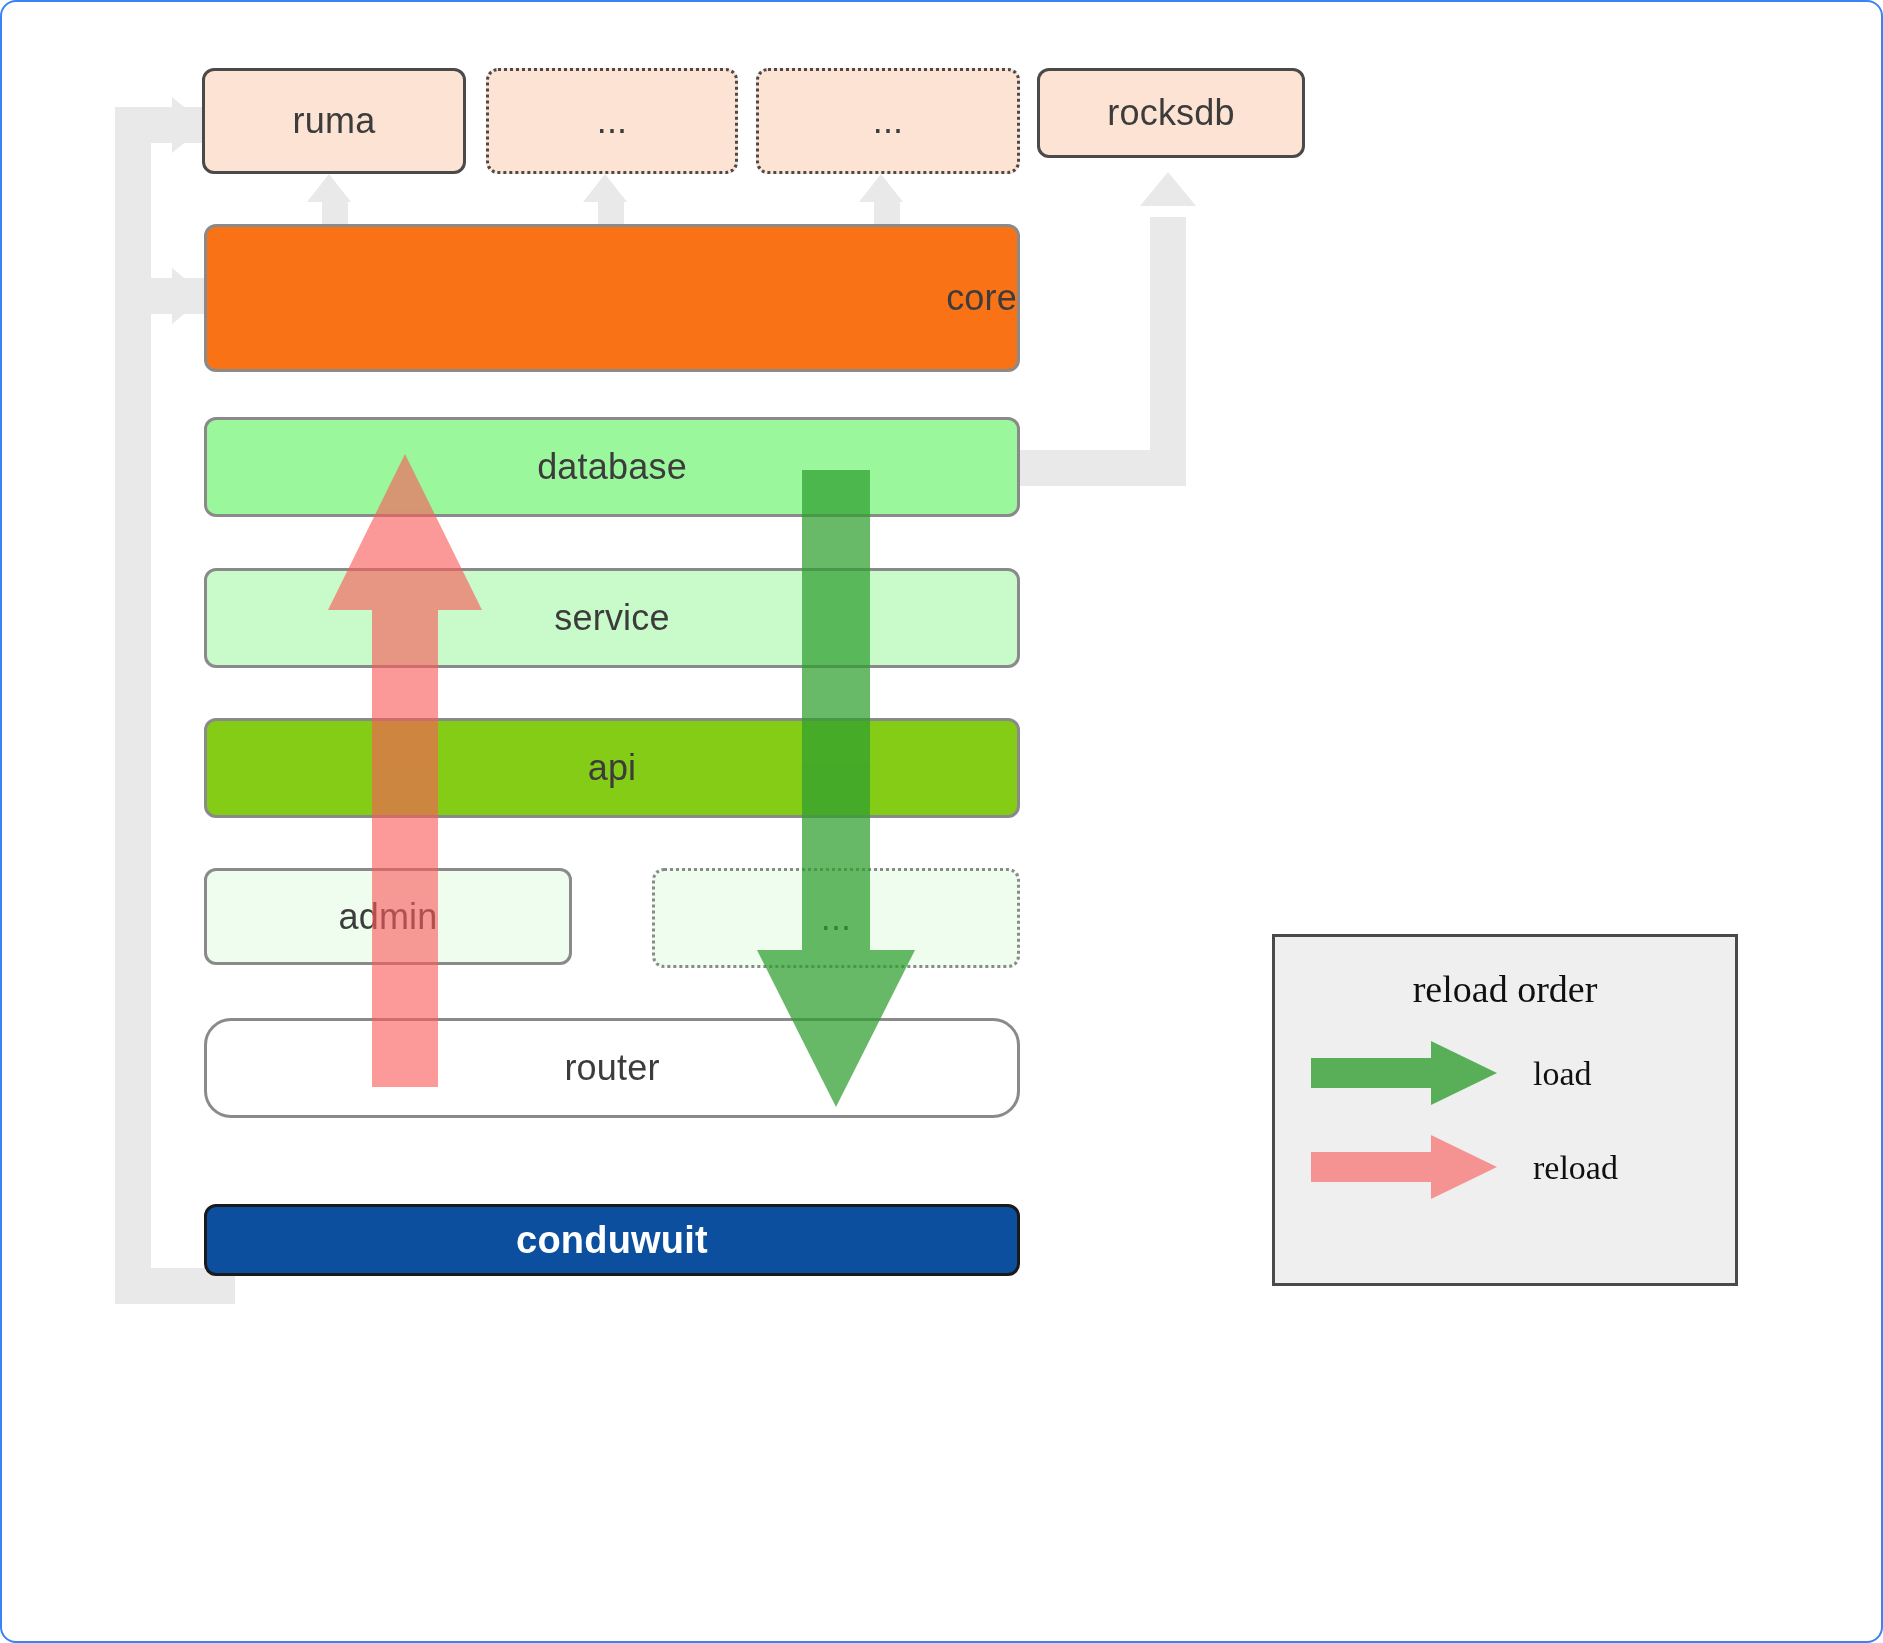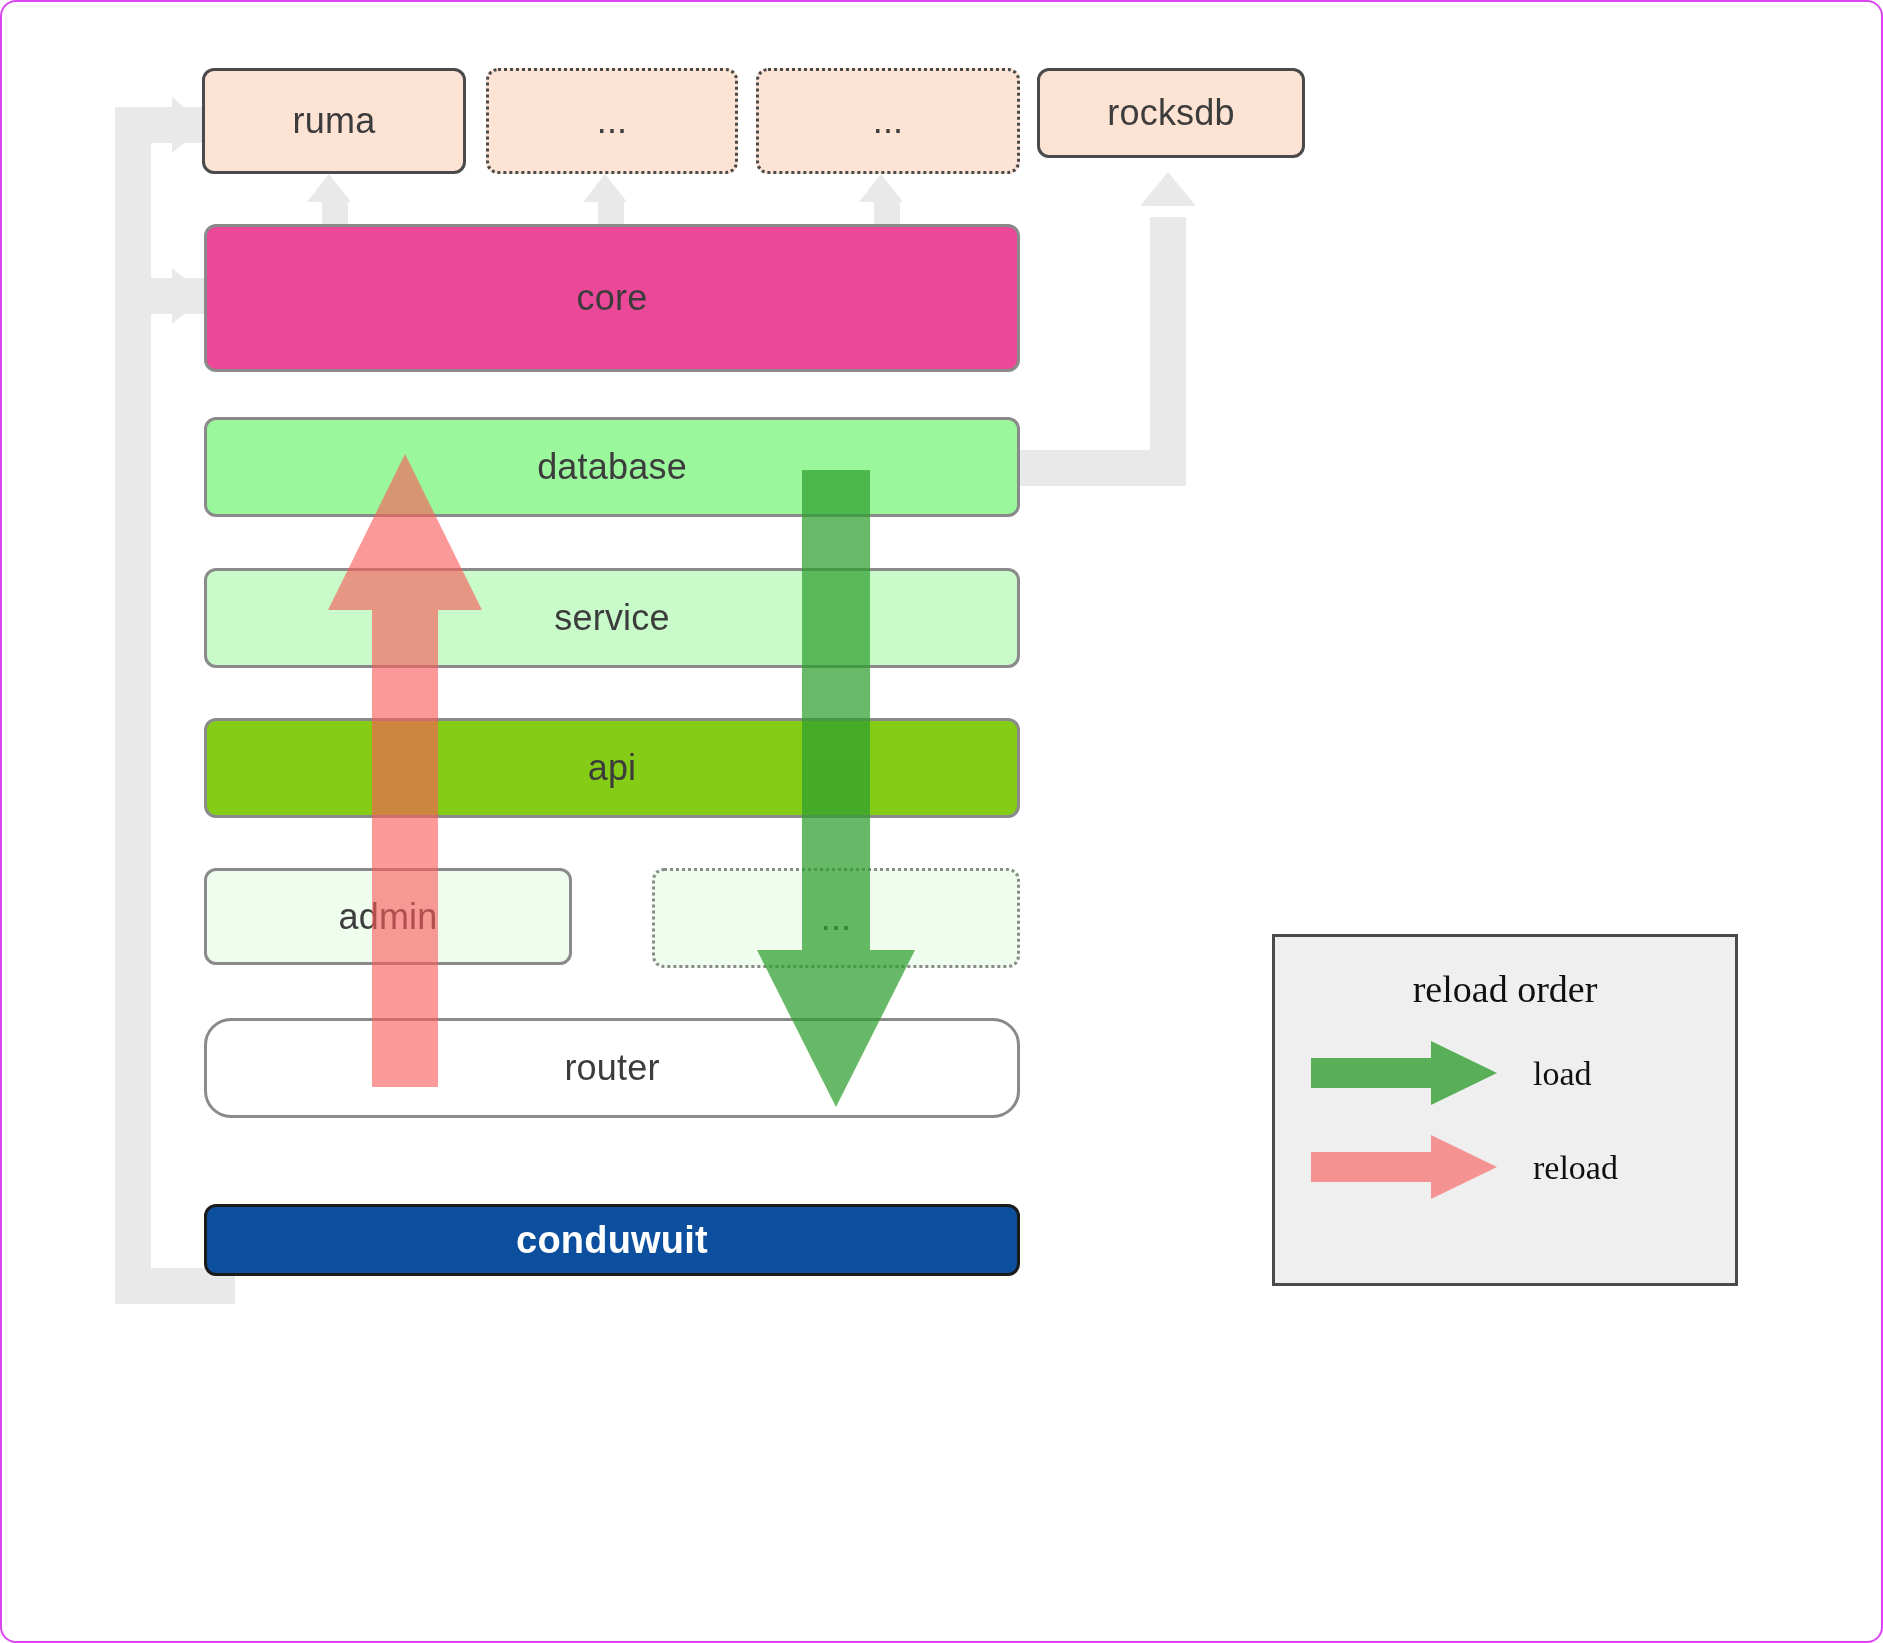--- a/index.html
+++ b/index.html
@@ -6,21 +6,21 @@
     margin: 0;
     padding: 0;
     background: #ffffff;
     font-family: "Liberation Sans", sans-serif;
   }
   #canvas {
     position: relative;
     width: 1883px;
     height: 1643px;
     background: #ffffff;
-    border: 2px solid #d946ef;
+    border: 2px solid #3b82f6;
     border-radius: 16px;
     box-sizing: border-box;
     overflow: hidden;
   }
   .box {
     position: absolute;
     box-sizing: border-box;
     display: flex;
     align-items: center;
     justify-content: center;
@@ -33,21 +33,21 @@
     background: #fde3d3;
     border: 3px solid #4a4a4a;
   }
   .dep-dotted {
     background: #fde3d3;
     border: 3px dotted #4a4a4a;
   }
   .layer {
     border: 3px solid #8a8a8a;
   }
-  .core      { background: #ec4899; }
+  .core      { background: #f97316; justify-content: flex-end; }
   .database  { background: #9bf79b; }
   .service   { background: #c9fac9; text-align: right; }
   .api       { background: #84cc16; text-align: right; }
   .admin     { background: #eefdee; }
   .dots-box  { background: #eefdee; border: 3px dotted #8a8a8a; }
   .router    { background: #ffffff; }
   .root {
     background: #0b4f9e;
     border: 3px solid #1a1a1a;
     color: #ffffff;

